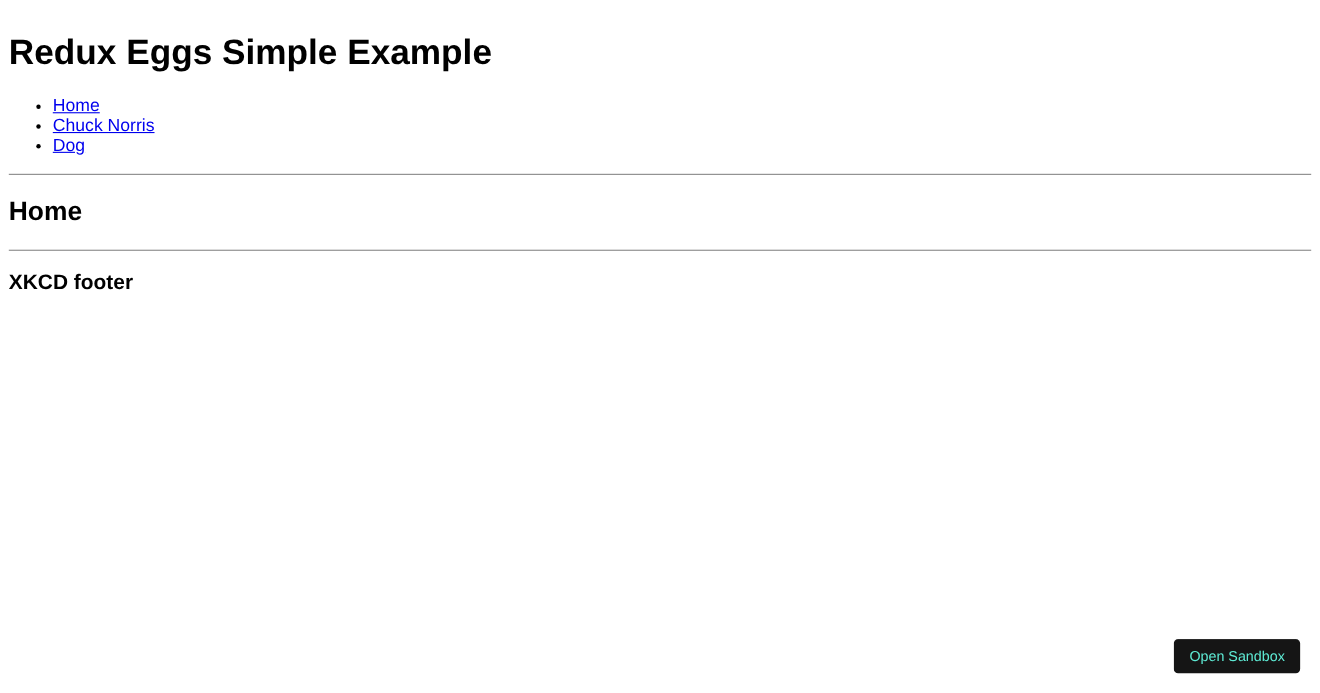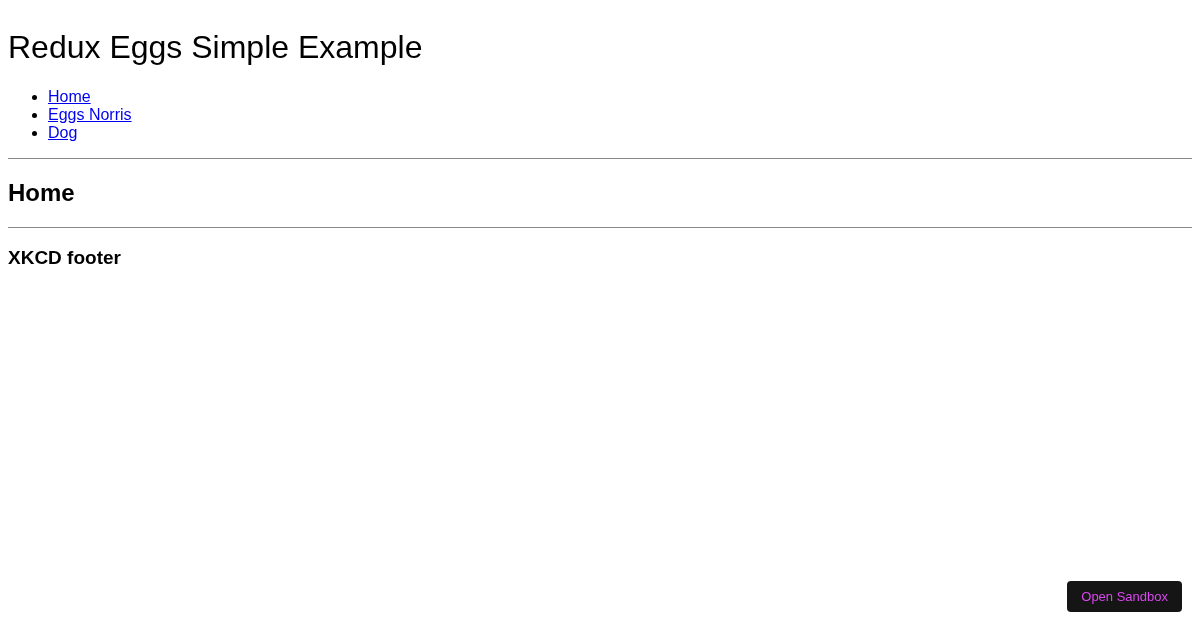--- a/index.html
+++ b/index.html
@@ -11,21 +11,21 @@
       font-family: -apple-system, BlinkMacSystemFont, "Segoe UI", Helvetica, Arial, sans-serif;
       font-size: 16px;
       color: #000;
       background: #fff;
       width: 1200px;
       height: 630px;
       position: relative;
     }
     h1 {
       font-size: 32px;
-      font-weight: normal;
+      font-weight: bold;
       margin: 0.67em 0;
     }
     h2 {
       font-size: 24px;
       font-weight: bold;
       margin: 0.83em 0;
     }
     h3 {
       font-size: 19px;
       font-weight: bold;
@@ -47,40 +47,40 @@
     hr {
       border: none;
       border-top: 1px solid #888;
       margin: 0.5em 0;
     }
     .open-sandbox-btn {
       position: fixed;
       bottom: 18px;
       right: 18px;
       background: #151515;
-      color: #d946ef;
+      color: #5eead4;
       border: none;
       border-radius: 4px;
       padding: 8px 14px;
       font-size: 13px;
       font-family: inherit;
       cursor: pointer;
     }
   </style>
 </head>
 <body>
 
 <h1>Redux Eggs Simple Example</h1>
 
 <ul>
   <li>
     <a>Home</a>
   </li>
   <li>
-    <a>Eggs Norris</a>
+    <a>Chuck Norris</a>
   </li>
   <li>
     <a>Dog</a>
   </li>
 </ul>
 
 <hr>
 
 <h2>Home</h2>
 

